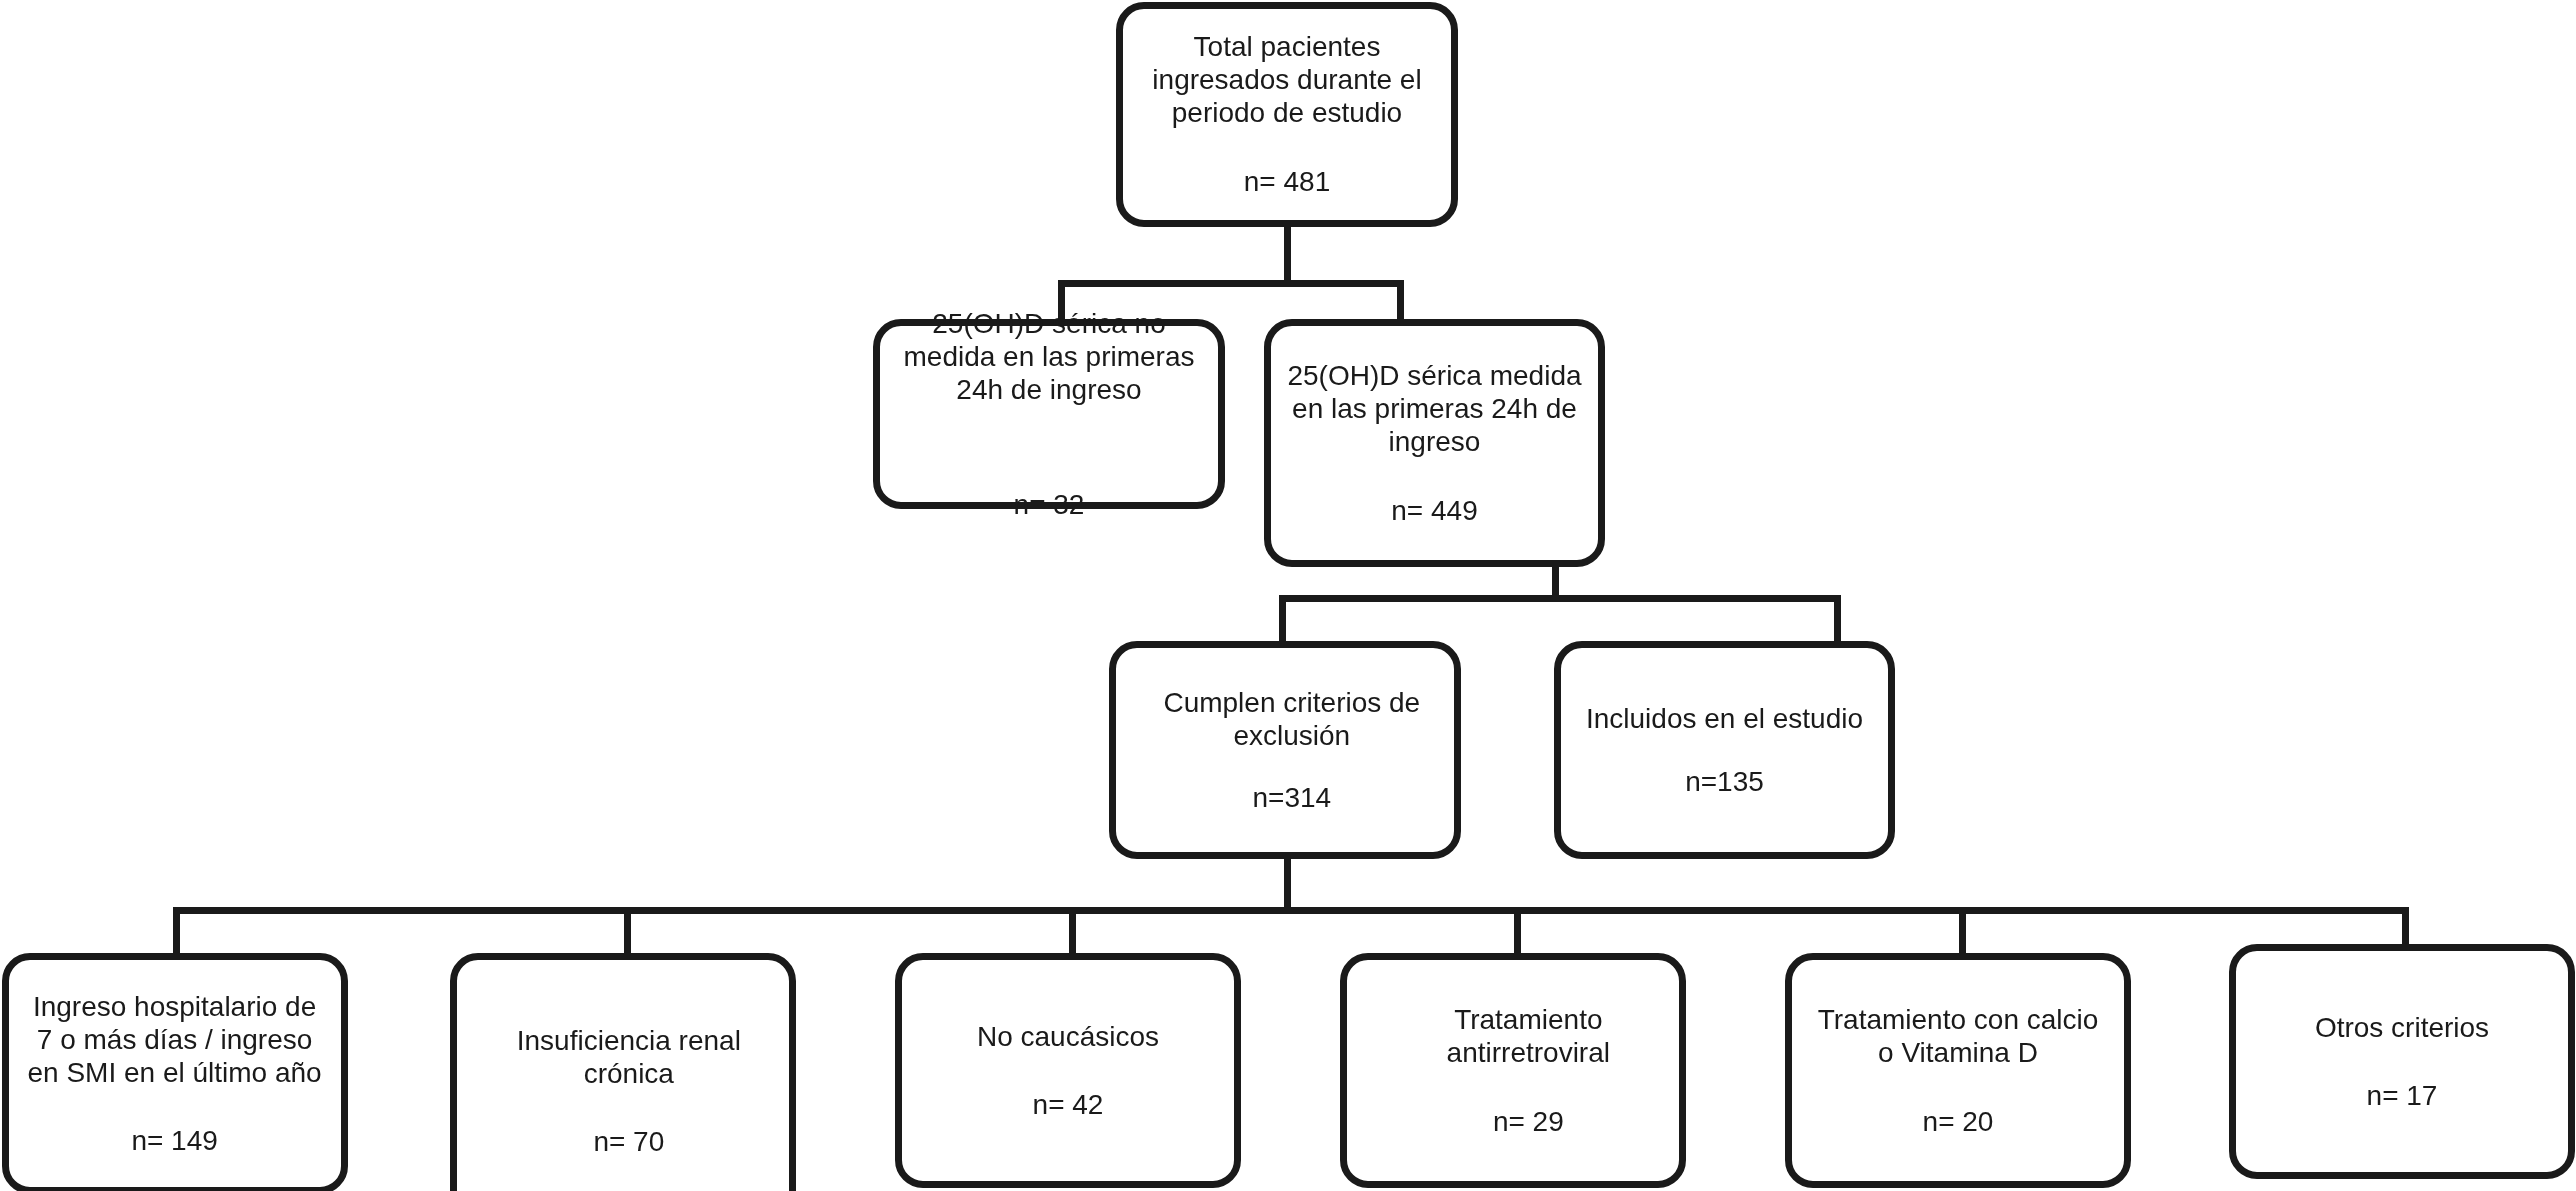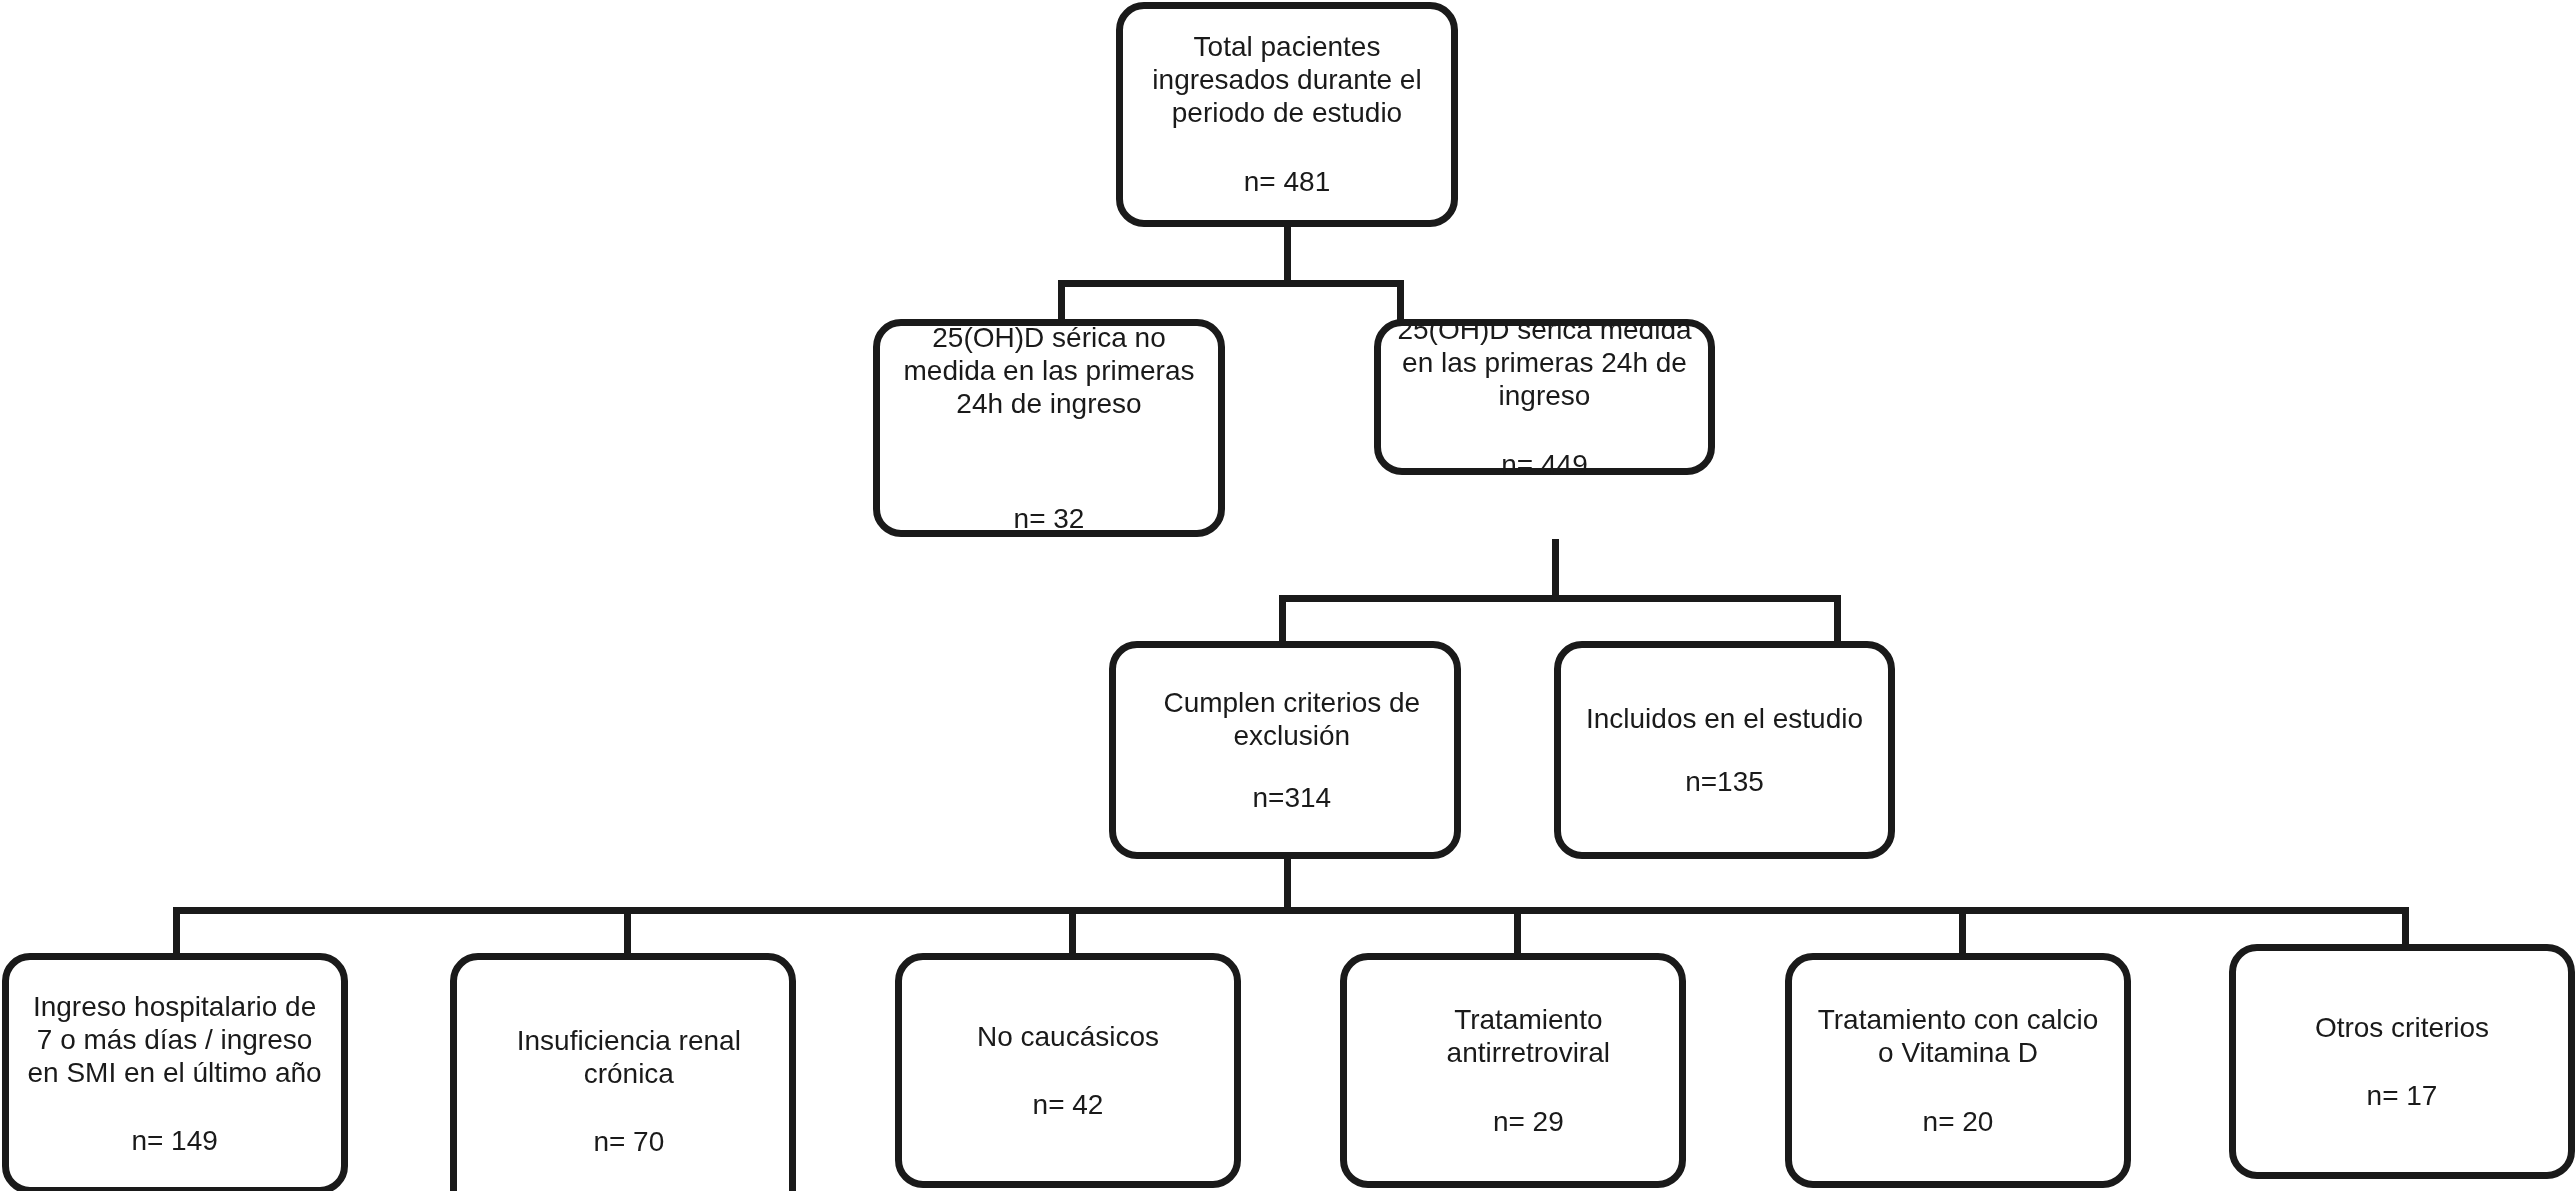--- a/index.html
+++ b/index.html
@@ -71,28 +71,28 @@
   <div class="edge" style="left:1959px; top:907px; width:7.3px; height:51px;"></div>
   <div class="edge" style="left:2402px; top:907px; width:7.3px; height:51px;"></div>
 
   <div class="node" style="left:1116px; top:1.6px; width:342px; height:225px;">
     <div class="title">Total pacientes
 ingresados durante el
 periodo de estudio</div>
     <div class="count">n= 481</div>
   </div>
 
-  <div class="node" style="left:873px; top:319px; width:352px; height:218px;gap:46px;">
+  <div class="node" style="left:873px; top:319px; width:352px; height:190px;gap:46px;">
     <div class="title">25(OH)D sérica no
 medida en las primeras
 24h de ingreso</div>
     <div class="count">n= 32</div>
   </div>
 
-  <div class="node" style="left:1374px; top:319px; width:341px; height:156px;justify-content:center;">
+  <div class="node" style="left:1264px; top:319px; width:341px; height:248px;justify-content:center;">
     <div class="title">25(OH)D sérica medida
 en las primeras 24h de
 ingreso</div>
     <div class="count">n= 449</div>
   </div>
 
   <div class="node tight" style="left:1109px; top:641px; width:352px; height:218px;padding-left:25px;">
     <div class="title">Cumplen criterios de
 exclusión</div>
     <div class="count">n=314</div>

